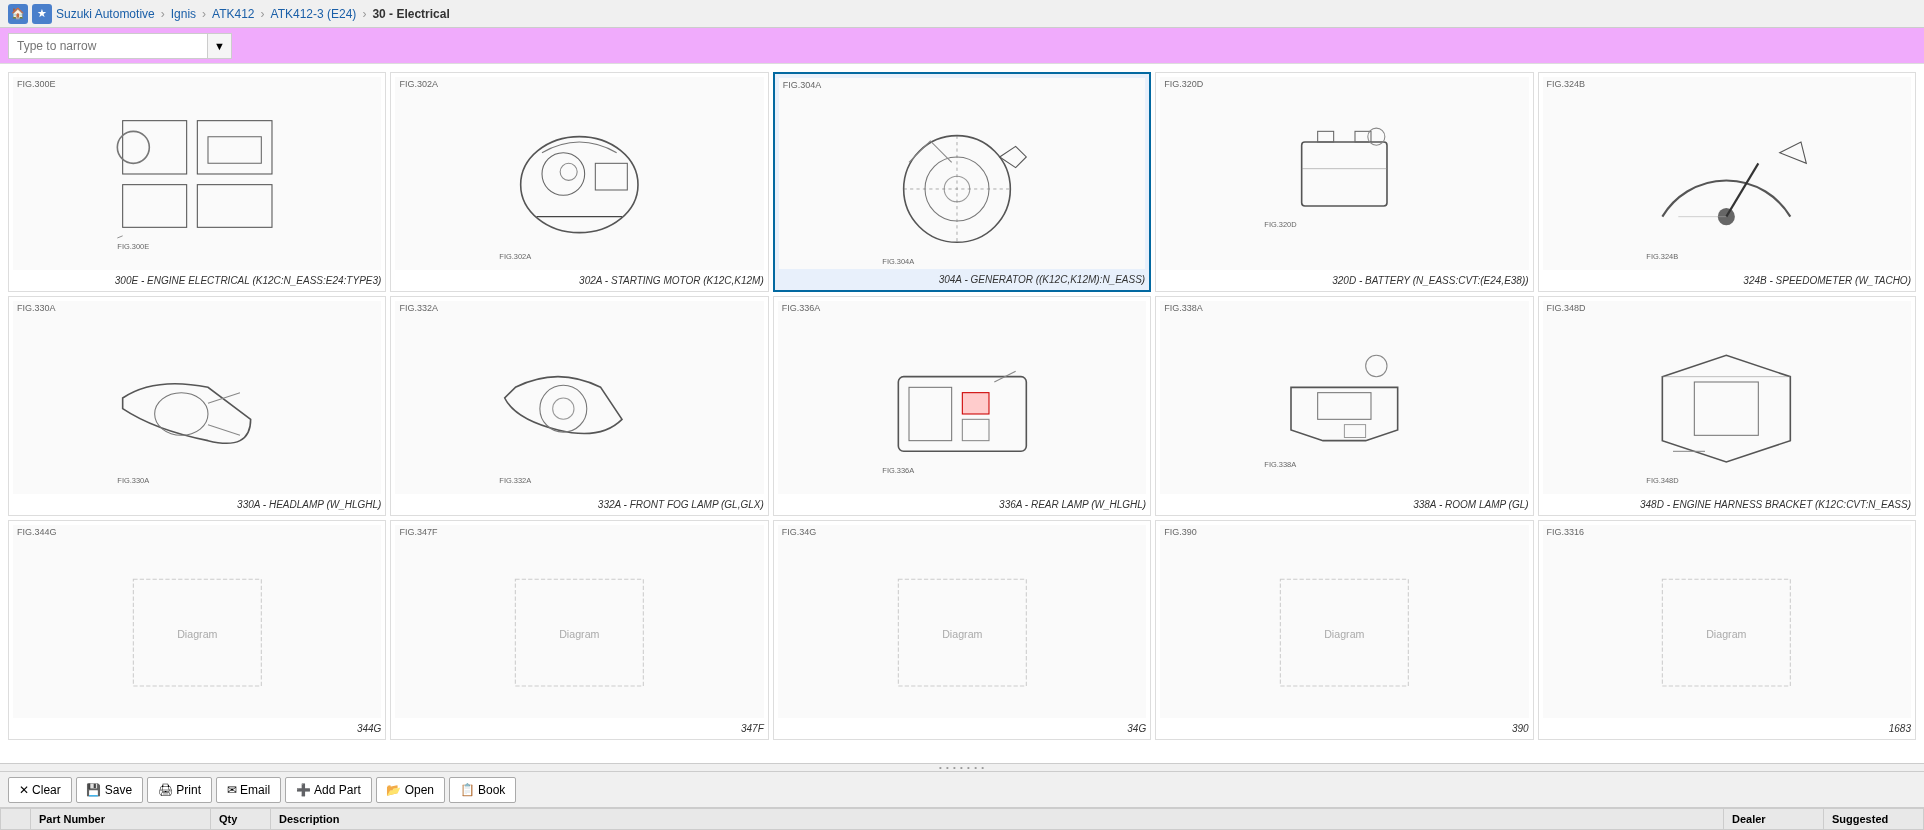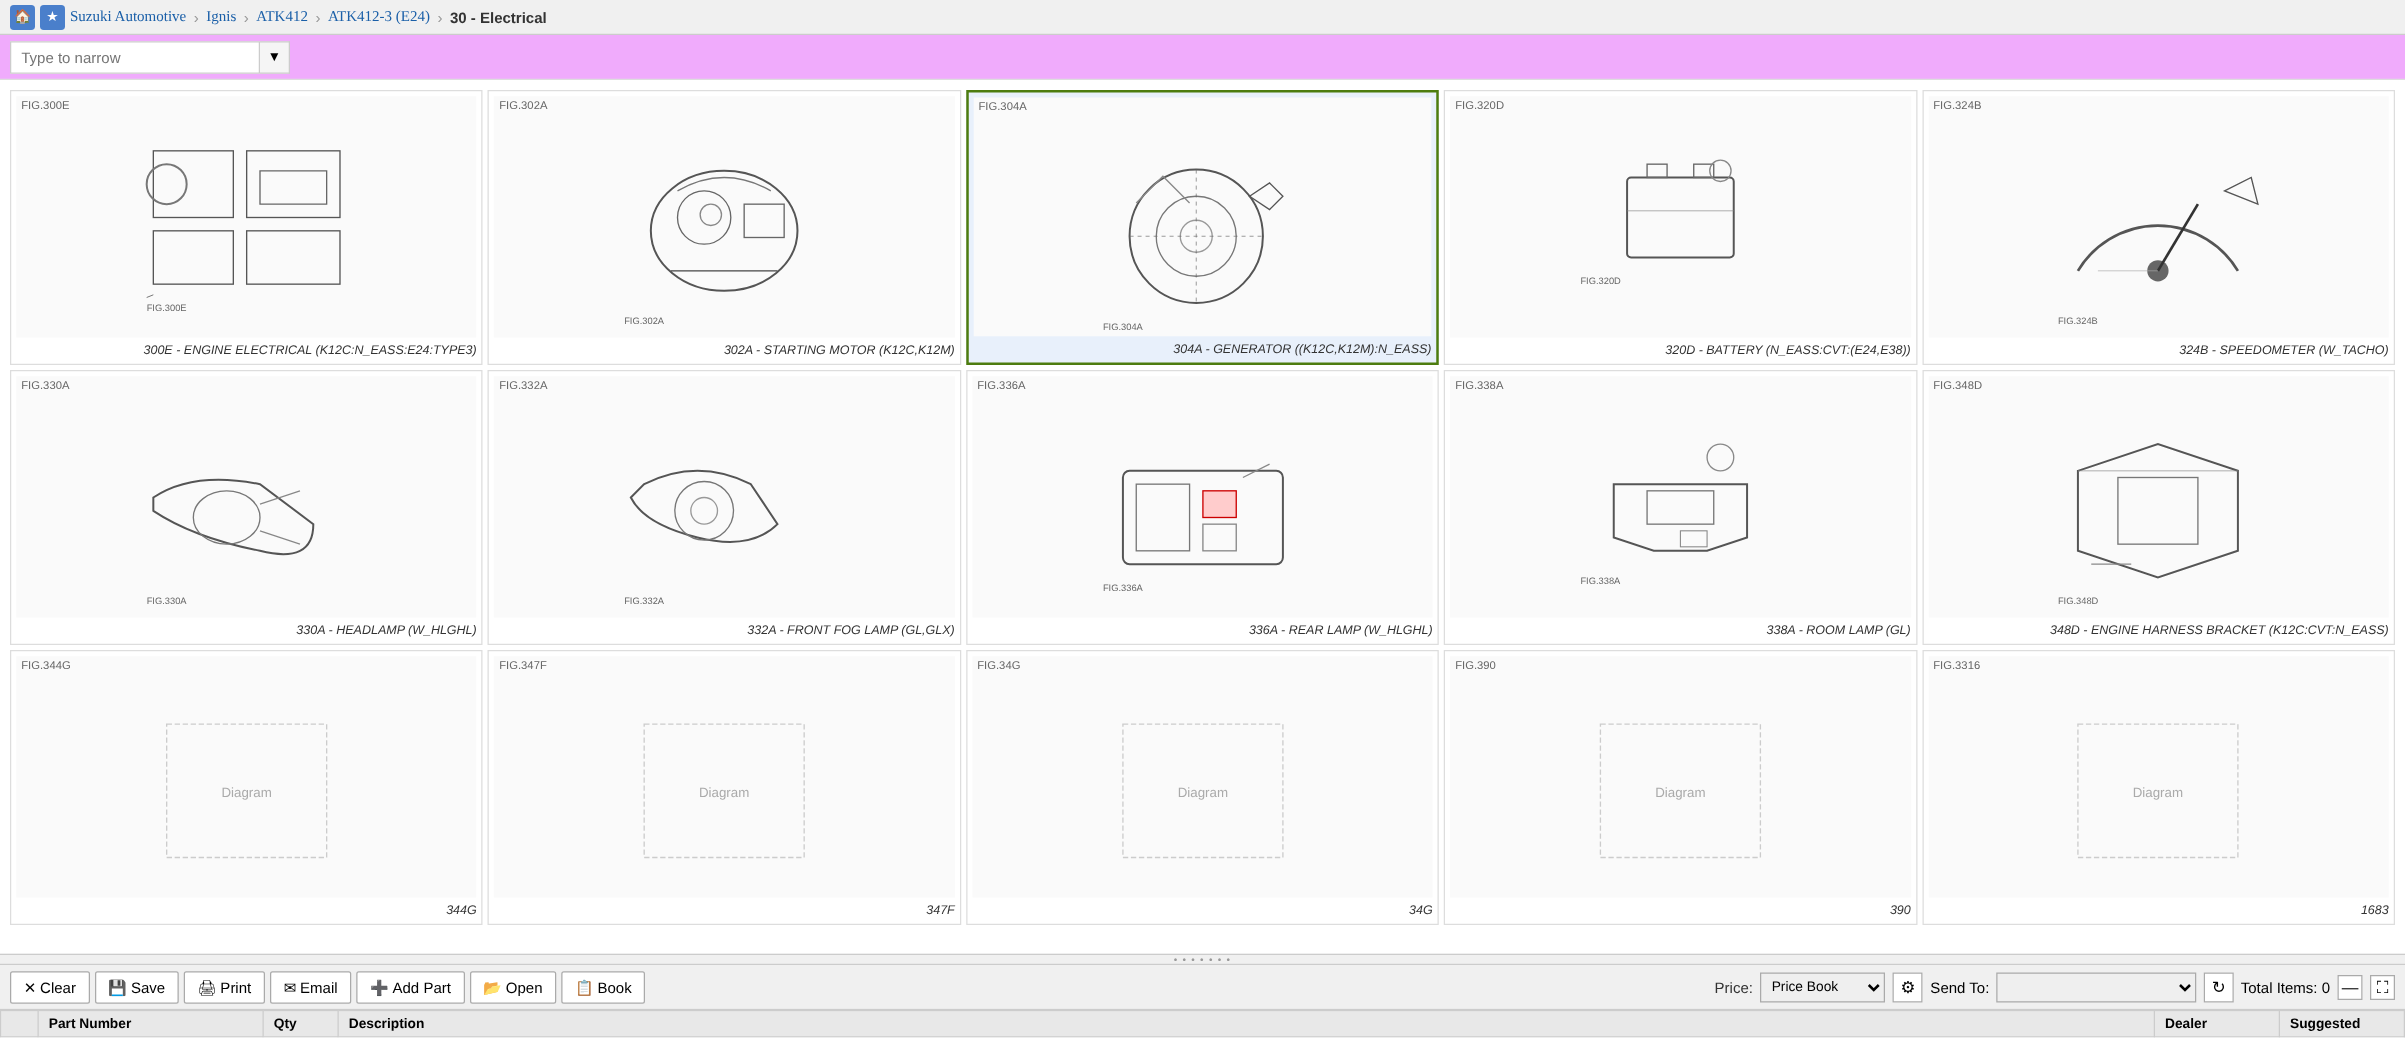--- a/index.html
+++ b/index.html
@@ -17,21 +17,21 @@
       flex-shrink: 0;
     }
     .nav-home-icon, .nav-star-icon {
       width: 20px; height: 20px;
       background: #4a7fcb;
       border-radius: 3px;
       display: flex; align-items: center; justify-content: center;
       color: white; font-size: 11px; cursor: pointer;
     }
     .nav-separator { color: #999; margin: 0 2px; }
-    .nav-link { color: #1a5fa8; cursor: pointer; text-decoration: none; font-size: 12px; font-family: Liberation Serif, serif; }
+    .nav-link { color: #1a5fa8; cursor: pointer; text-decoration: none; font-size: 12px; }
     .nav-current { color: #333; font-size: 12px; font-weight: bold; }
 
     
     .search-bar {
       display: flex;
       align-items: center;
       padding: 4px 8px;
       background: #f0abfc;
       border-bottom: 1px solid #ddd;
       height: 36px;
@@ -69,21 +69,21 @@
     .diagram-item {
       border: 1px solid #ddd;
       padding: 4px;
       cursor: pointer;
       background: #fff;
       min-height: 220px;
       display: flex;
       flex-direction: column;
     }
     .diagram-item.selected {
-      border: 2px solid #4d7c0f;
+      border: 2px solid #0369a1;
       background: #e8f0fb;
     }
     .diagram-image {
       flex: 1;
       display: flex;
       align-items: flex-end;
       justify-content: center;
       background: #fafafa;
       min-height: 170px;
       position: relative;
@@ -467,35 +467,20 @@
   </button>
   <button class="toolbar-btn">
     <span>📂</span>
     <span>Open</span>
   </button>
   <button class="toolbar-btn">
     <span>📋</span>
     <span>Book</span>
   </button>
 
-  <div class="price-section">
-    <span class="price-label">Price:</span>
-    <select class="price-select">
-      <option>Price Book</option>
-    </select>
-    <button class="settings-icon-btn">⚙</button>
-    <span class="send-label">Send To:</span>
-    <select class="send-select">
-      <option></option>
-    </select>
-    <button class="refresh-btn">↻</button>
-    <span class="total-label">Total Items: 0</span>
-    <button class="minimize-btn">—</button>
-    <button class="expand-btn">⛶</button>
-  </div>
 </div>
 
 <div class="parts-table-section">
   <table class="parts-table">
     <thead>
       <tr>
         <th class="col-num"></th>
         <th class="col-partnumber">Part Number</th>
         <th class="col-qty">Qty</th>
         <th class="col-desc">Description</th>

